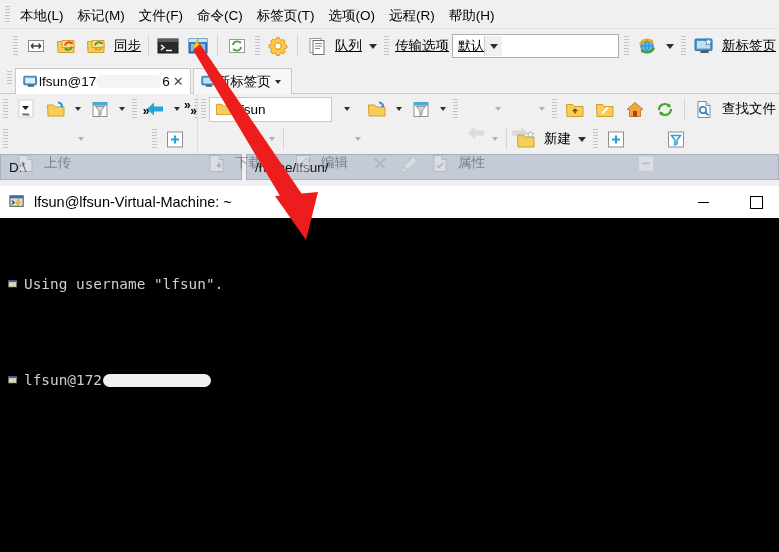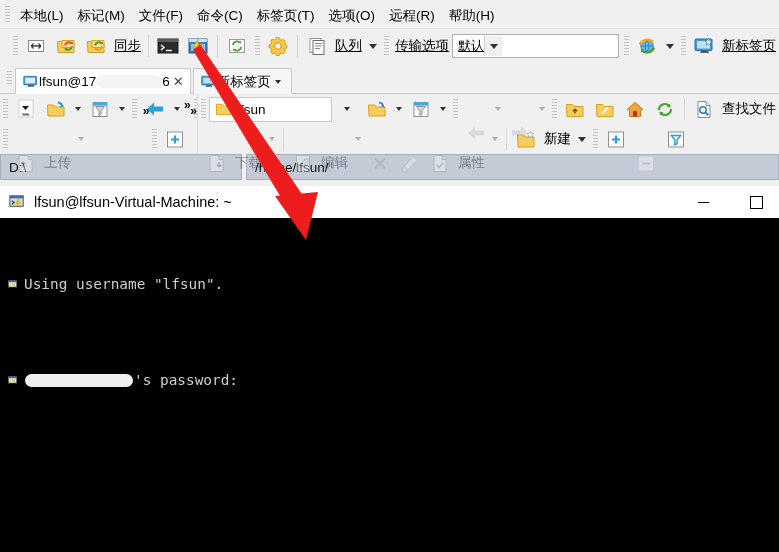--- a/index.html
+++ b/index.html
@@ -553,22 +553,22 @@
       </div>
 
       <div class="tline">
         <span class="gutter">
           <svg width="13" height="13" viewBox="0 0 20 20">
             <rect x="2" y="4" width="13" height="10" fill="#d9d9d9" stroke="#4a4a4a"></rect>
             <rect x="2" y="4" width="13" height="2.4" fill="#3a6ea5"></rect>
             <path d="M10 6l-2.2 5h1.8l-.9 3.2 3.2-4.6h-1.8z" fill="#ffd400"></path>
           </svg>
         </span>
+        <span class="txt">lfsun@172</span>
         <span class="inline-redact" style="width:108px;"></span>
-        <span class="txt">'s password:</span>
       </div>
 
       <div class="blank"></div>
       
       
       
       
       
       
       

